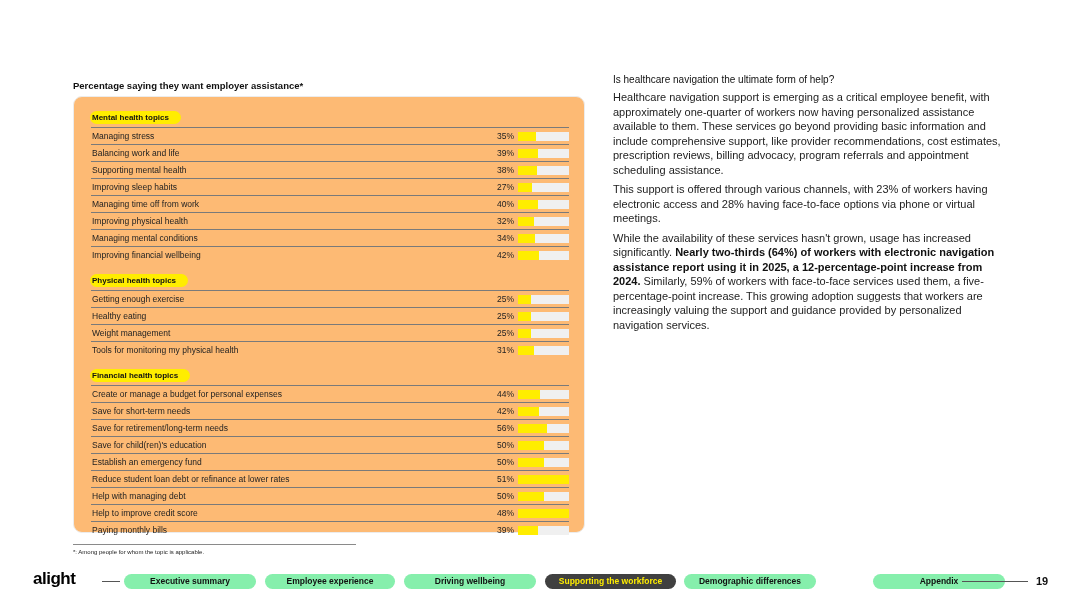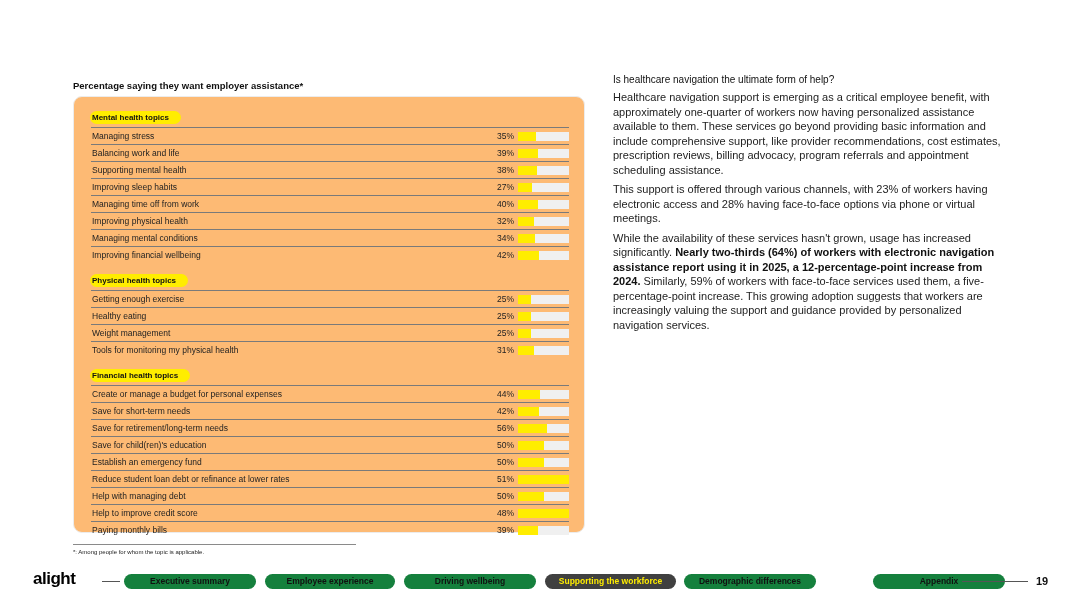--- a/index.html
+++ b/index.html
@@ -26,21 +26,21 @@
   .footnote { position: absolute; left: 73px; top: 549px; font-size: 6px; color: #222; }
 
   .text-panel { position: absolute; left: 613px; top: 74px; width: 395px; }
   .text-panel h2 { font-size: 10px; font-weight: normal; margin-bottom: 5px; color: #111; }
   .text-panel p { font-size: 11px; line-height: 14.5px; color: #222; margin-bottom: 5px; }
   .text-panel b { font-weight: bold; color: #111; }
 
   .nav { position: absolute; left: 0; top: 568px; width: 1080px; height: 28px; }
   .logo { position: absolute; left: 33px; top: 1px; font-size: 17px; font-weight: bold; letter-spacing: -0.5px; color: #000; }
   .dash1 { position: absolute; left: 102px; top: 13px; width: 18px; height: 1px; background: #555; }
-  .nav-pill { position: absolute; top: 6px; height: 15px; border-radius: 8px; background: #15803d;
+  .nav-pill { position: absolute; top: 6px; height: 15px; border-radius: 8px; background: #86efac;
               font-size: 8.5px; font-weight: bold; text-align: center; line-height: 15px; color: #111; }
   .nav-pill.active { background: #404040; color: #ffed00; }
   .dash2 { position: absolute; left: 962px; top: 13px; width: 66px; height: 1px; background: #555; }
   .page-num { position: absolute; left: 1036px; top: 7px; font-size: 11px; font-weight: bold; }
 </style>
 </head>
 <body>
 
 <div class="chart-title">Percentage saying they want employer assistance*</div>
 

